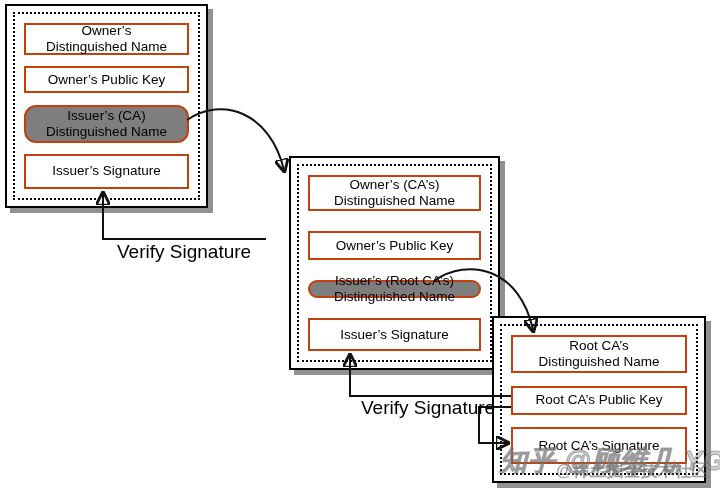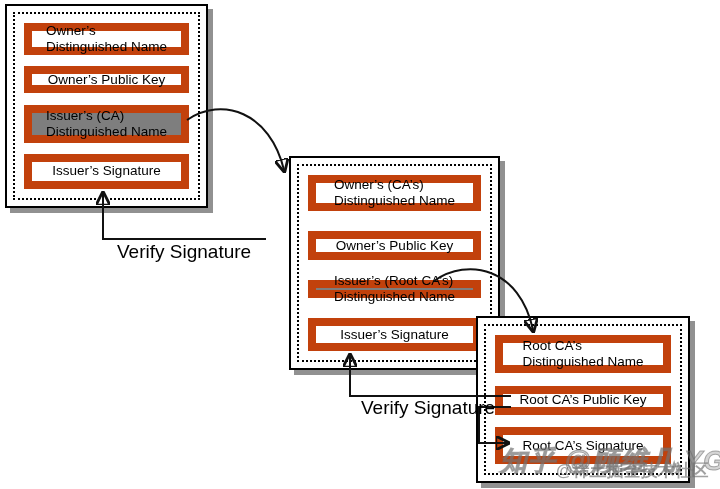--- a/index.html
+++ b/index.html
@@ -9,28 +9,28 @@
   }
   .cert{
     position:absolute;background:#ffffff;border:2px solid #000;
     box-shadow:5px 5px 0 #919191;padding:6px;box-sizing:border-box;z-index:1;
   }
   .cert-inner{
     border:2px dotted #000;width:100%;height:100%;box-sizing:border-box;
     padding:9px;display:flex;flex-direction:column;justify-content:space-between;
   }
   .field{
-    border:8px solid #c2410c;background:#ffffff;box-sizing:border-box;
-    display:flex;align-items:center;justify-content:center;
+    border:2px solid #c2410c;background:#ffffff;box-sizing:border-box;
+    display:flex;align-items:center;justify-content:center;text-align:center;
     font-size:13.5px;line-height:16px;color:#000;white-space:pre-line;
   }
-  .field.highlighted{background:#7e7e7e;}
+  .field.highlighted{background:#7e7e7e;border-radius:12px;}
   #cert1{left:5px;top:4px;width:203px;height:204px;}
   #cert2{left:245px;top:156px;width:211px;height:214px;margin-left:44px;}
-  #cert3{left:476px;top:316px;width:214px;height:167px;}
+  #cert3{left:492px;top:316px;width:214px;height:167px;}
   .overlay{position:absolute;left:0;top:0;width:720px;height:489px;pointer-events:none;z-index:2;}
   .overlay path{stroke:#111;stroke-width:2;fill:none;}
   .vlabel{position:absolute;font-size:19px;color:#000;z-index:3;}
   #vlabel1{left:117px;top:241px;}
   #vlabel2{left:361px;top:397px;}
   .wm-large{
     position:absolute;left:500px;top:443px;z-index:4;
     font-size:27px;font-weight:bold;letter-spacing:1px;
     color:rgba(145,145,145,0.38);-webkit-text-stroke:1px rgba(105,105,105,0.55);
     white-space:nowrap;

